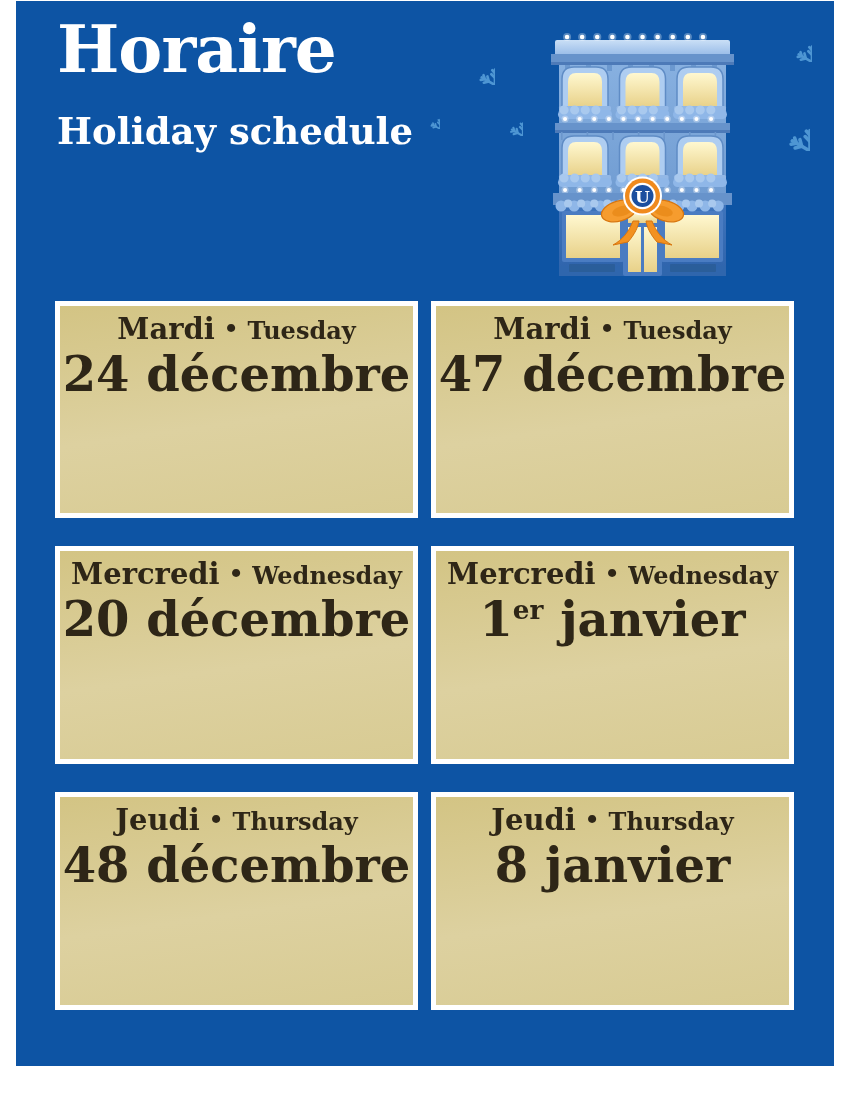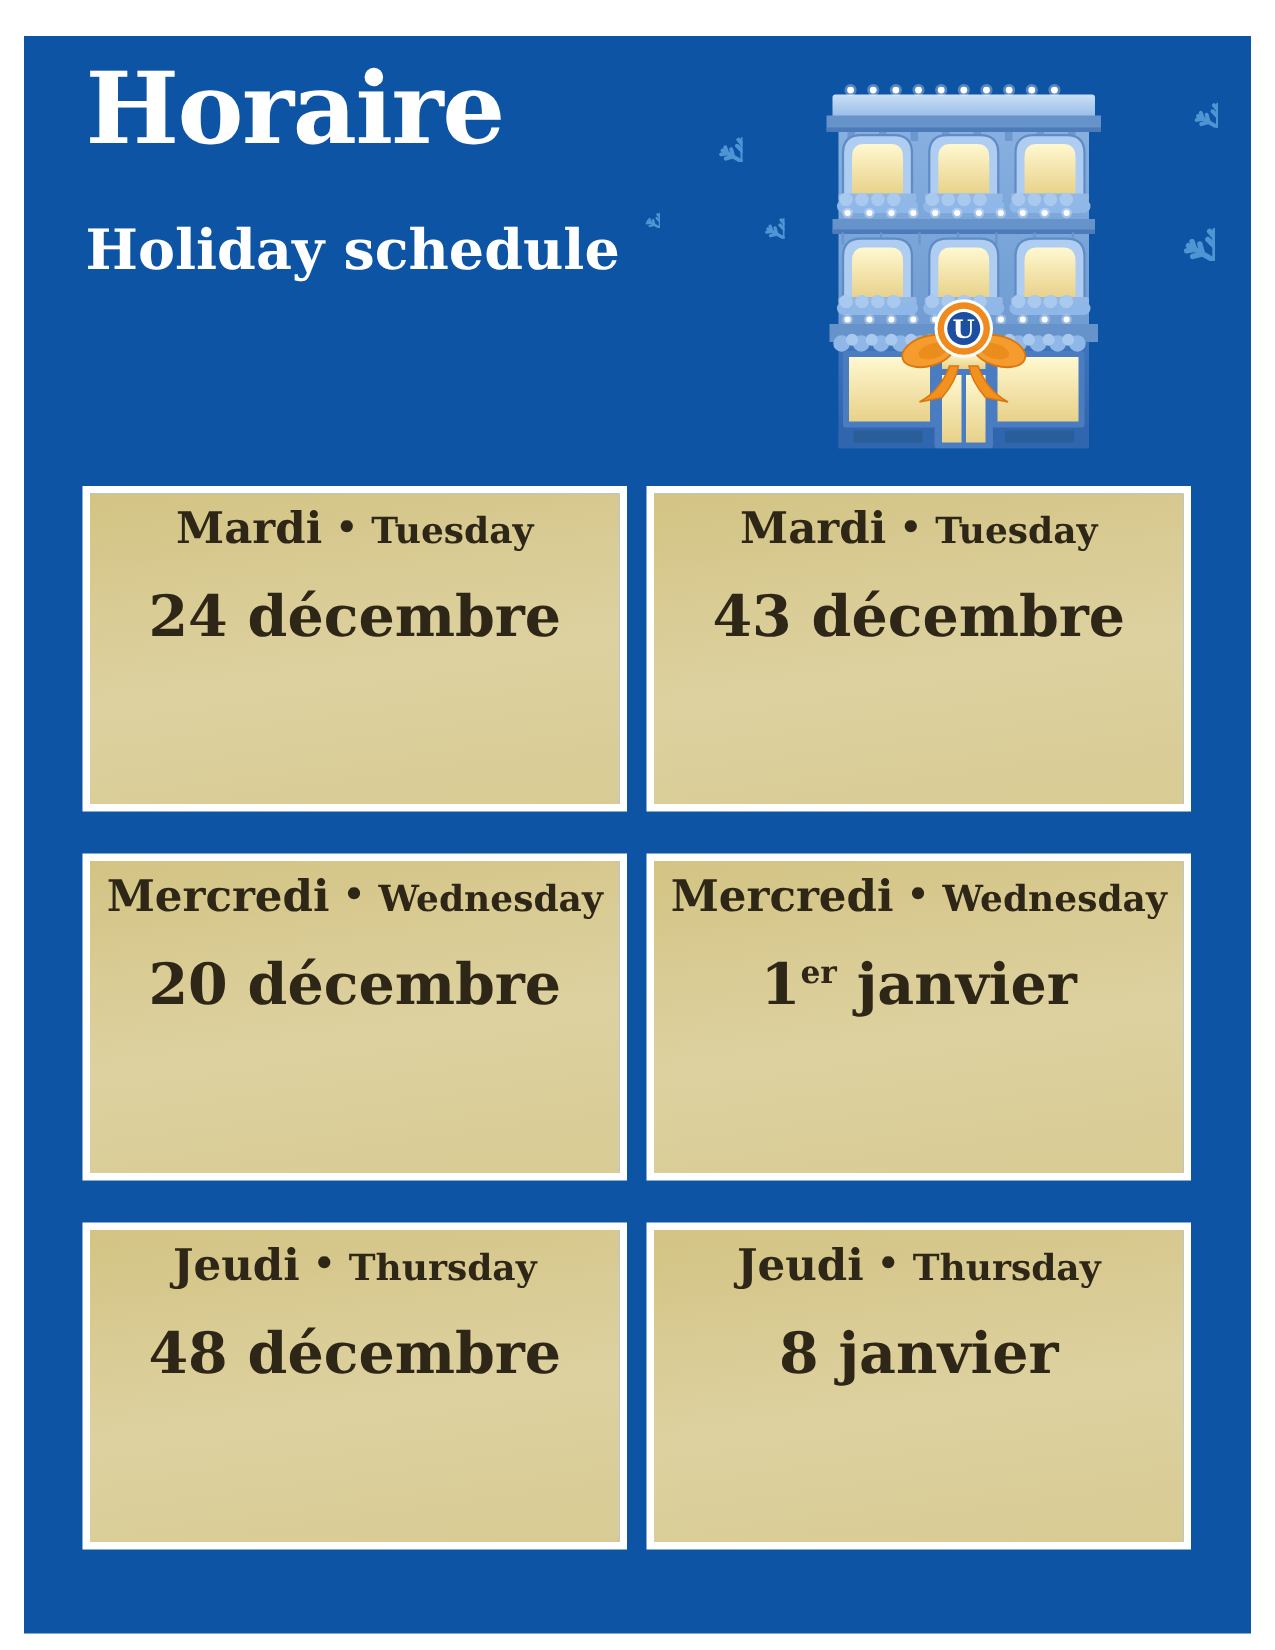--- a/index.html
+++ b/index.html
@@ -1,26 +1,26 @@
 <!DOCTYPE html>
 <html style="--panel-blue: #0d54a4; --snowflake-blue: #4e96d3; --card-gold-dark: #d3c484; --card-gold-light: #ddd1a0; --card-text: #2e2617; --title-white: #ffffff; --building-blue: #79a5da; --window-cream: #f2e3a0; --accent-orange: #f08a1d; --logo-blue: #1c4f9f;"><head>
 <meta charset="utf-8">
 <style>
   * { margin:0; padding:0; box-sizing:border-box; }
   html,body { width:850px; height:1100px; background:#ffffff; overflow:hidden;
               font-family:"DejaVu Serif", serif; }
-  .panel { position:absolute; left:16px; top:24px; width:818px; height:1065px;
+  .panel { position:absolute; left:16px; top:1px; width:818px; height:1065px;
            background:var(--panel-blue,#0d54a4); }
 
   
   .header { position:absolute; left:41px; top:14px; }
   .title { color:var(--title-white,#fff); font-weight:bold; font-size:66px;
            line-height:1.06; letter-spacing:-1px; }
   .subtitle { color:var(--title-white,#fff); font-weight:bold; font-size:37px;
-              margin-top:36px; letter-spacing:0; }
+              margin-top:24px; letter-spacing:0; }
 
   
   .building { position:absolute; left:529px; top:27px; width:195px; height:248px; }
   .snowflake { position:absolute; color:var(--snowflake-blue,#4e96d3); }
   .sf-a { left:443px; top:48px;  width:36px; height:36px; }
   .sf-b { left:402px; top:106px; width:22px; height:22px; }
   .sf-c { left:477px; top:105px; width:30px; height:30px; }
   .sf-d { left:760px; top:25px;  width:36px; height:36px; }
   .sf-e { left:746px; top:102px; width:48px; height:48px; }
 
@@ -30,21 +30,21 @@
            column-gap:13px; row-gap:28px; }
   .card { border:5px solid #ffffff;
           background:linear-gradient(172deg, var(--card-gold-dark,#d3c484) 0%,
                      var(--card-gold-light,#ddd1a0) 55%, #d8cb93 100%);
           display:flex; flex-direction:column; align-items:center;
           padding-top:8px; color:var(--card-text,#2e2617); text-align:center; }
   .card .line1 { font-weight:bold; line-height:1.1; white-space:nowrap; }
   .day-fr { font-size:29px; }
   .sep    { font-size:23px; margin:0 9px; position:relative; top:-3px; }
   .day-en { font-size:24px; }
-  .date   { font-weight:bold; font-size:38px; line-height:1.15; margin-top:20px;
+  .date   { font-weight:bold; font-size:48px; line-height:1.15; margin-top:1px;
             white-space:nowrap; }
   .date sup { font-size:0.55em; vertical-align:super; line-height:0; }
 
   .hidden-defs { position:absolute; width:0; height:0; }
 </style>
 </head>
 <body>
 
 <svg class="hidden-defs" aria-hidden="true">
   <symbol id="sf" viewBox="-20 -20 40 40">
@@ -185,21 +185,21 @@
 
   <div class="cards">
 
     <div class="card">
       <div class="line1"><span class="day-fr">Mardi</span><span class="sep">•</span><span class="day-en">Tuesday</span></div>
       <div class="date"><span>24 décembre</span><sup></sup><span></span></div>
     </div>
 
     <div class="card">
       <div class="line1"><span class="day-fr">Mardi</span><span class="sep">•</span><span class="day-en">Tuesday</span></div>
-      <div class="date"><span>43 décembre</span><sup></sup><span></span></div>
+      <div class="date"><span>47 décembre</span><sup></sup><span></span></div>
     </div>
 
     <div class="card">
       <div class="line1"><span class="day-fr">Mercredi</span><span class="sep">•</span><span class="day-en">Wednesday</span></div>
       <div class="date"><span>20 décembre</span><sup></sup><span></span></div>
     </div>
 
     <div class="card">
       <div class="line1"><span class="day-fr">Mercredi</span><span class="sep">•</span><span class="day-en">Wednesday</span></div>
       <div class="date"><span>1</span><sup>er</sup><span> janvier</span></div>

